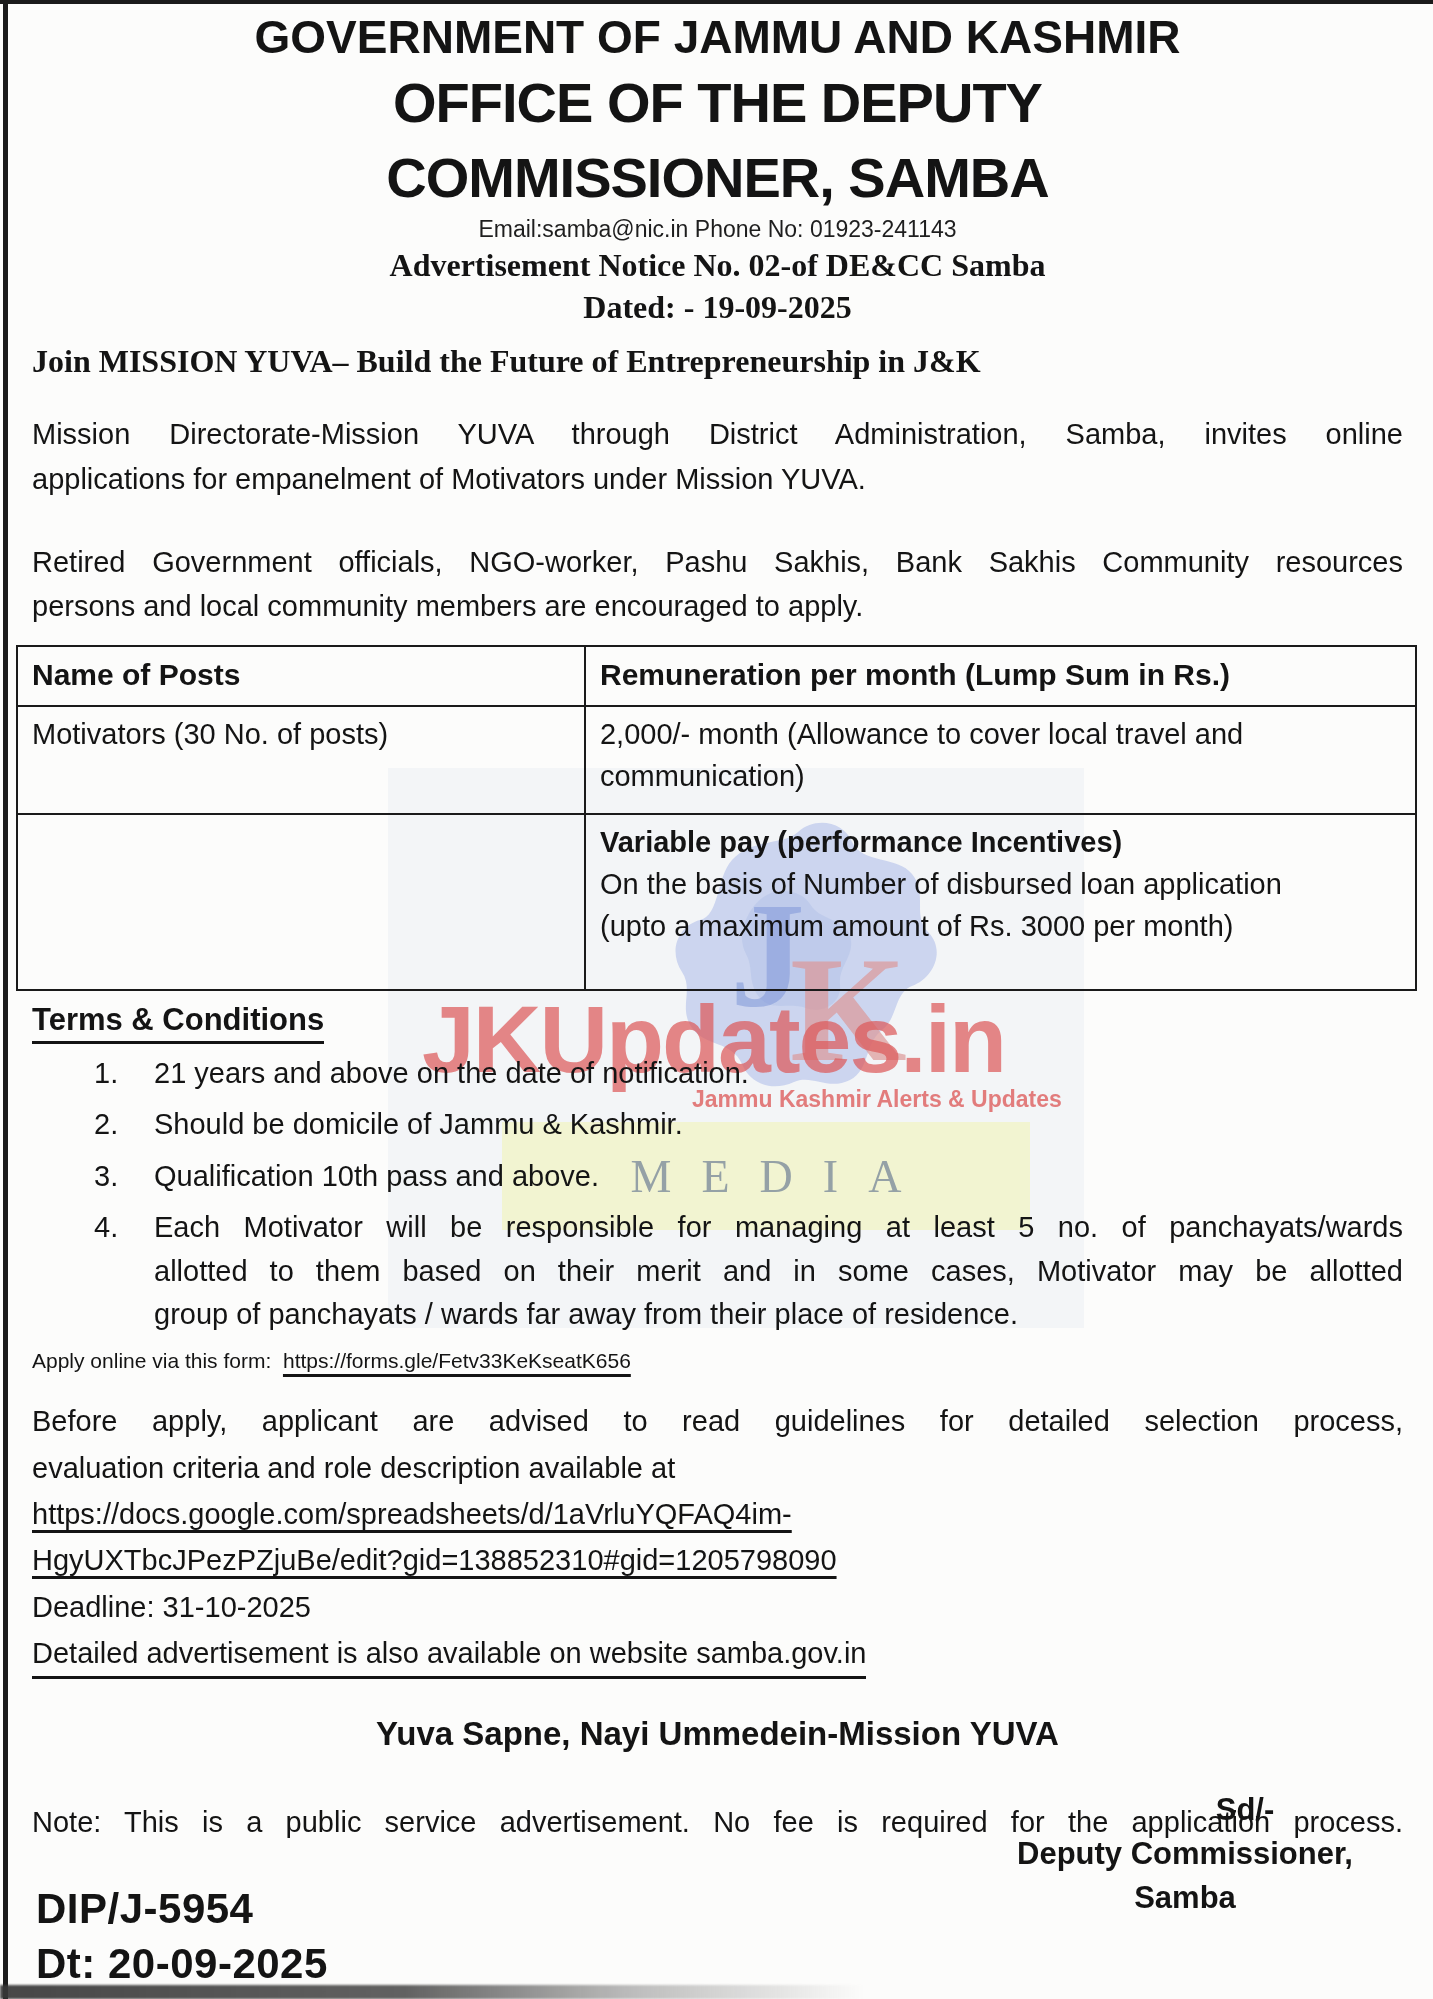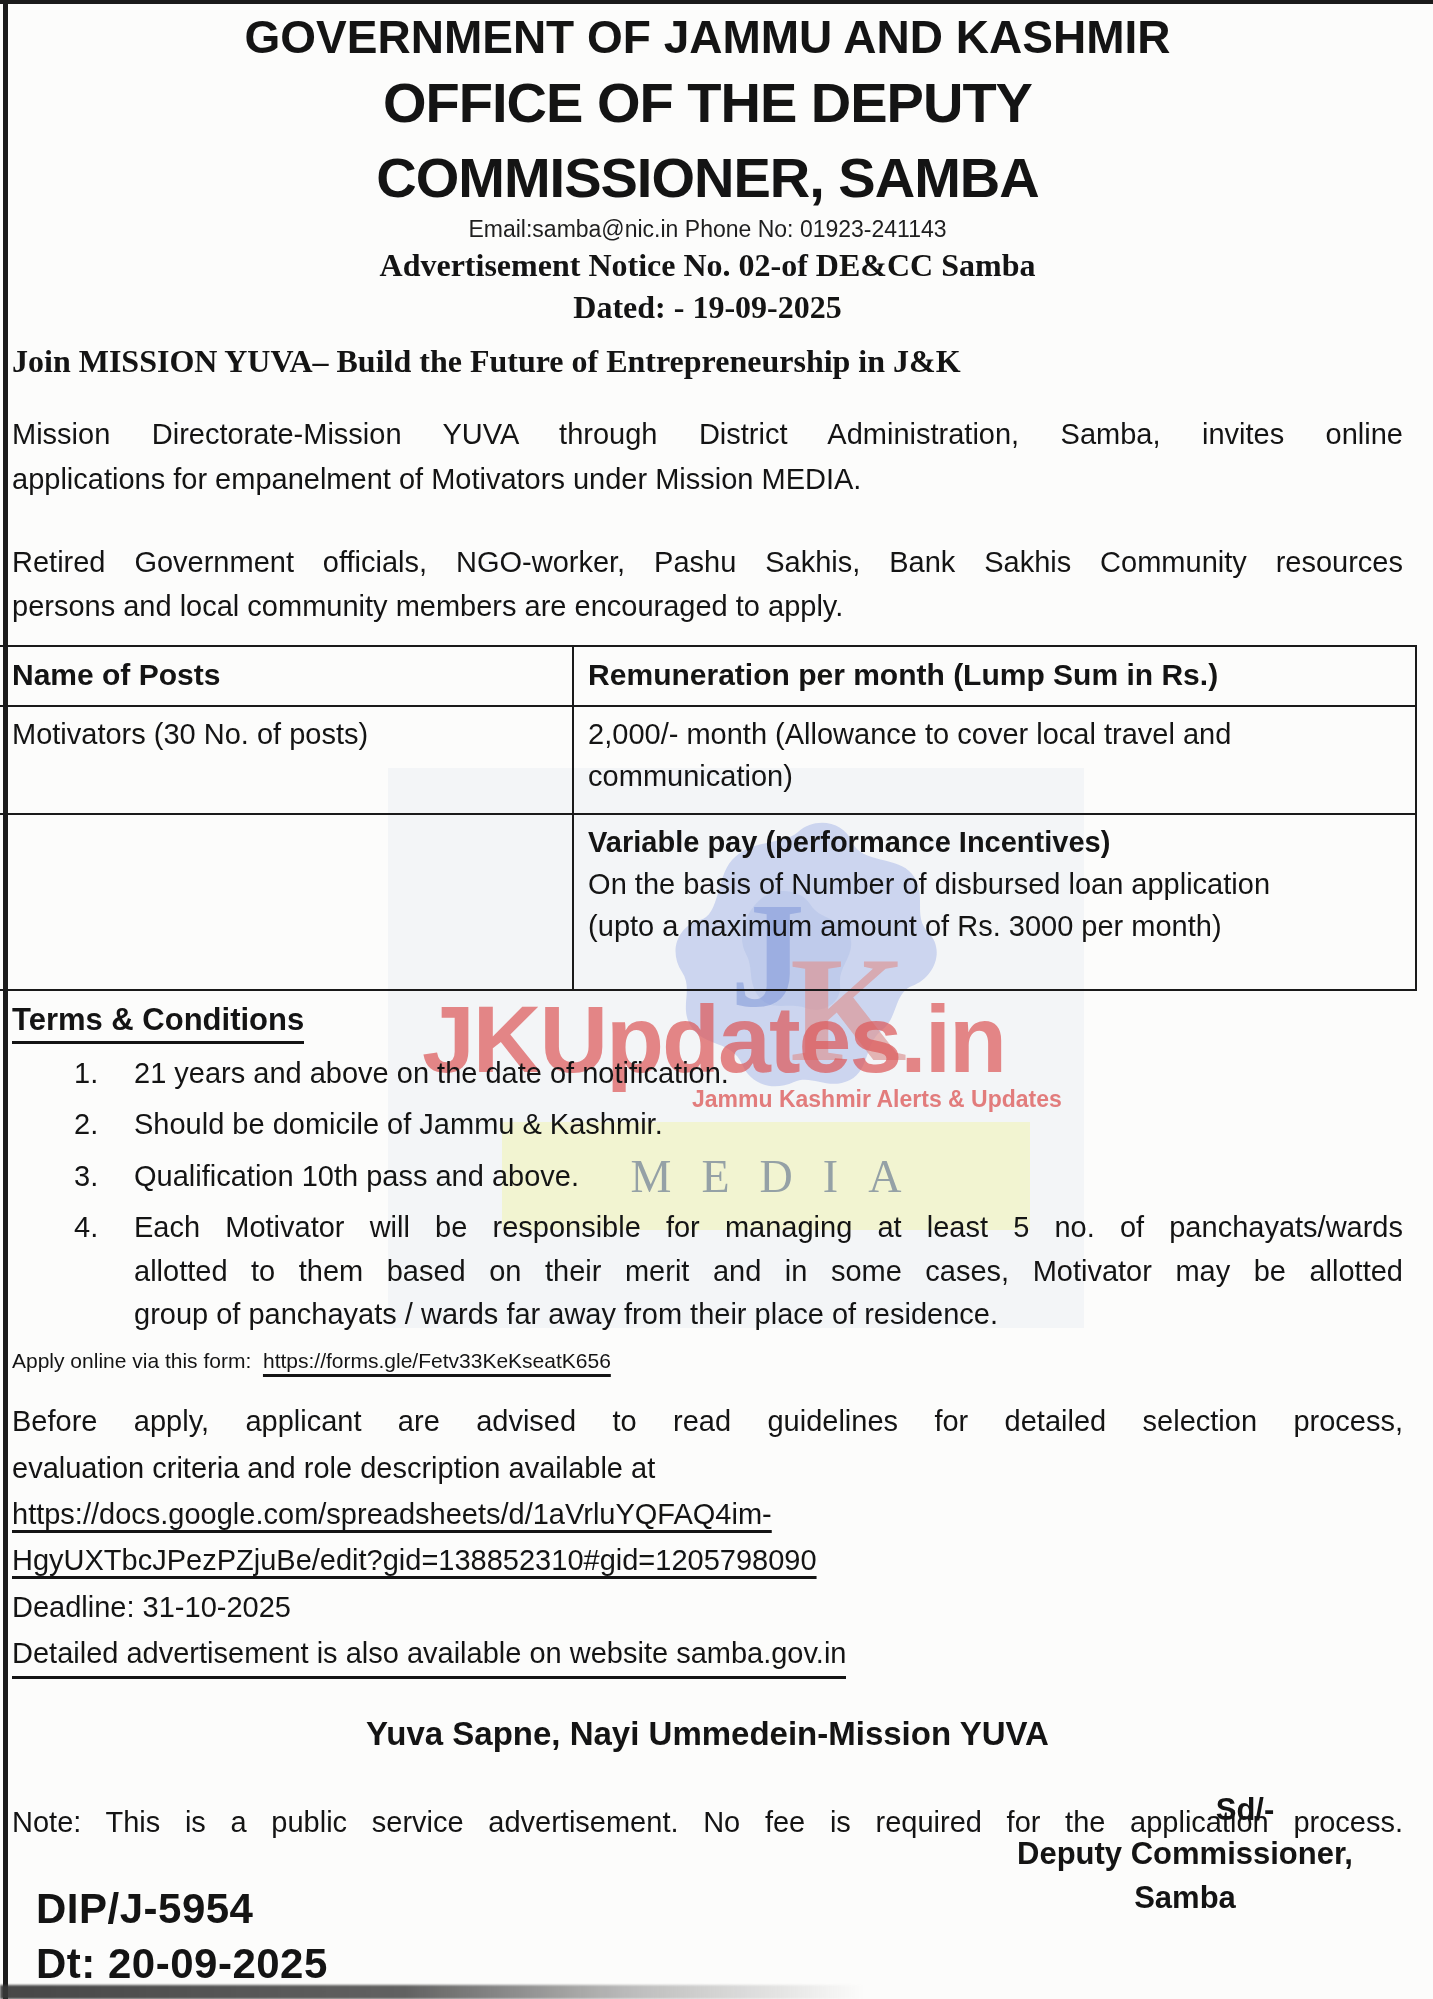--- a/index.html
+++ b/index.html
@@ -41,21 +41,21 @@
     background:rgba(242,243,196,.75);
     display:flex;align-items:center;justify-content:center;
   }
   .wm-media-text{
     font-family:"Liberation Serif",serif;
     font-size:46px;letter-spacing:30px;padding-left:30px;
     color:rgba(125,140,155,.8);
   }
 
   
-  .content{position:relative;z-index:1;padding:10px 30px 0 12px;}
+  .content{position:relative;z-index:1;padding:10px 30px 0 32px;}
   .c{text-align:center;}
   .h1{font-weight:700;font-size:46px;line-height:1.2;letter-spacing:0;}
   .h2{font-weight:700;font-size:56px;line-height:1.34;letter-spacing:-1px;}
   .contact{font-size:23px;line-height:1.25;color:#1e1e1e;}
   .serifb{font-family:"Liberation Serif",serif;font-weight:700;}
   .notice{font-size:32px;line-height:1.32;margin-top:0;}
   .dated{font-size:32px;line-height:1.32;}
   .headline{font-size:32px;line-height:1.35;margin-top:12px;text-align:left;}
 
   .para{font-size:29px;line-height:1.55;margin-top:28px;}
@@ -144,21 +144,21 @@
     <div class="c h1">GOVERNMENT OF JAMMU AND KASHMIR</div>
     <div class="c h2">OFFICE OF THE DEPUTY</div>
     <div class="c h2">COMMISSIONER,  SAMBA</div>
     <div class="c contact">Email:samba@nic.in Phone No: 01923-241143</div>
     <div class="c serifb notice">Advertisement Notice No. 02-of DE&amp;CC Samba</div>
     <div class="c serifb dated">Dated: - 19-09-2025</div>
     <div class="serifb headline">Join MISSION YUVA– Build the Future of Entrepreneurship in J&amp;K</div>
 
     <div class="para">
       <span class="ln stretch">Mission Directorate-Mission YUVA through District Administration, Samba, invites online</span>
-      <span class="ln">applications for empanelment of Motivators under Mission MEDIA.</span>
+      <span class="ln">applications for empanelment of Motivators under Mission YUVA.</span>
     </div>
     <div class="para" style="margin-top:38px;">
       <span class="ln stretch">Retired Government officials, NGO-worker, Pashu Sakhis, Bank Sakhis Community resources</span>
       <span class="ln">persons and local community members are encouraged to apply.</span>
     </div>
 
     <table class="posts">
       <colgroup>
           <col class="c1">
           <col class="c2">

